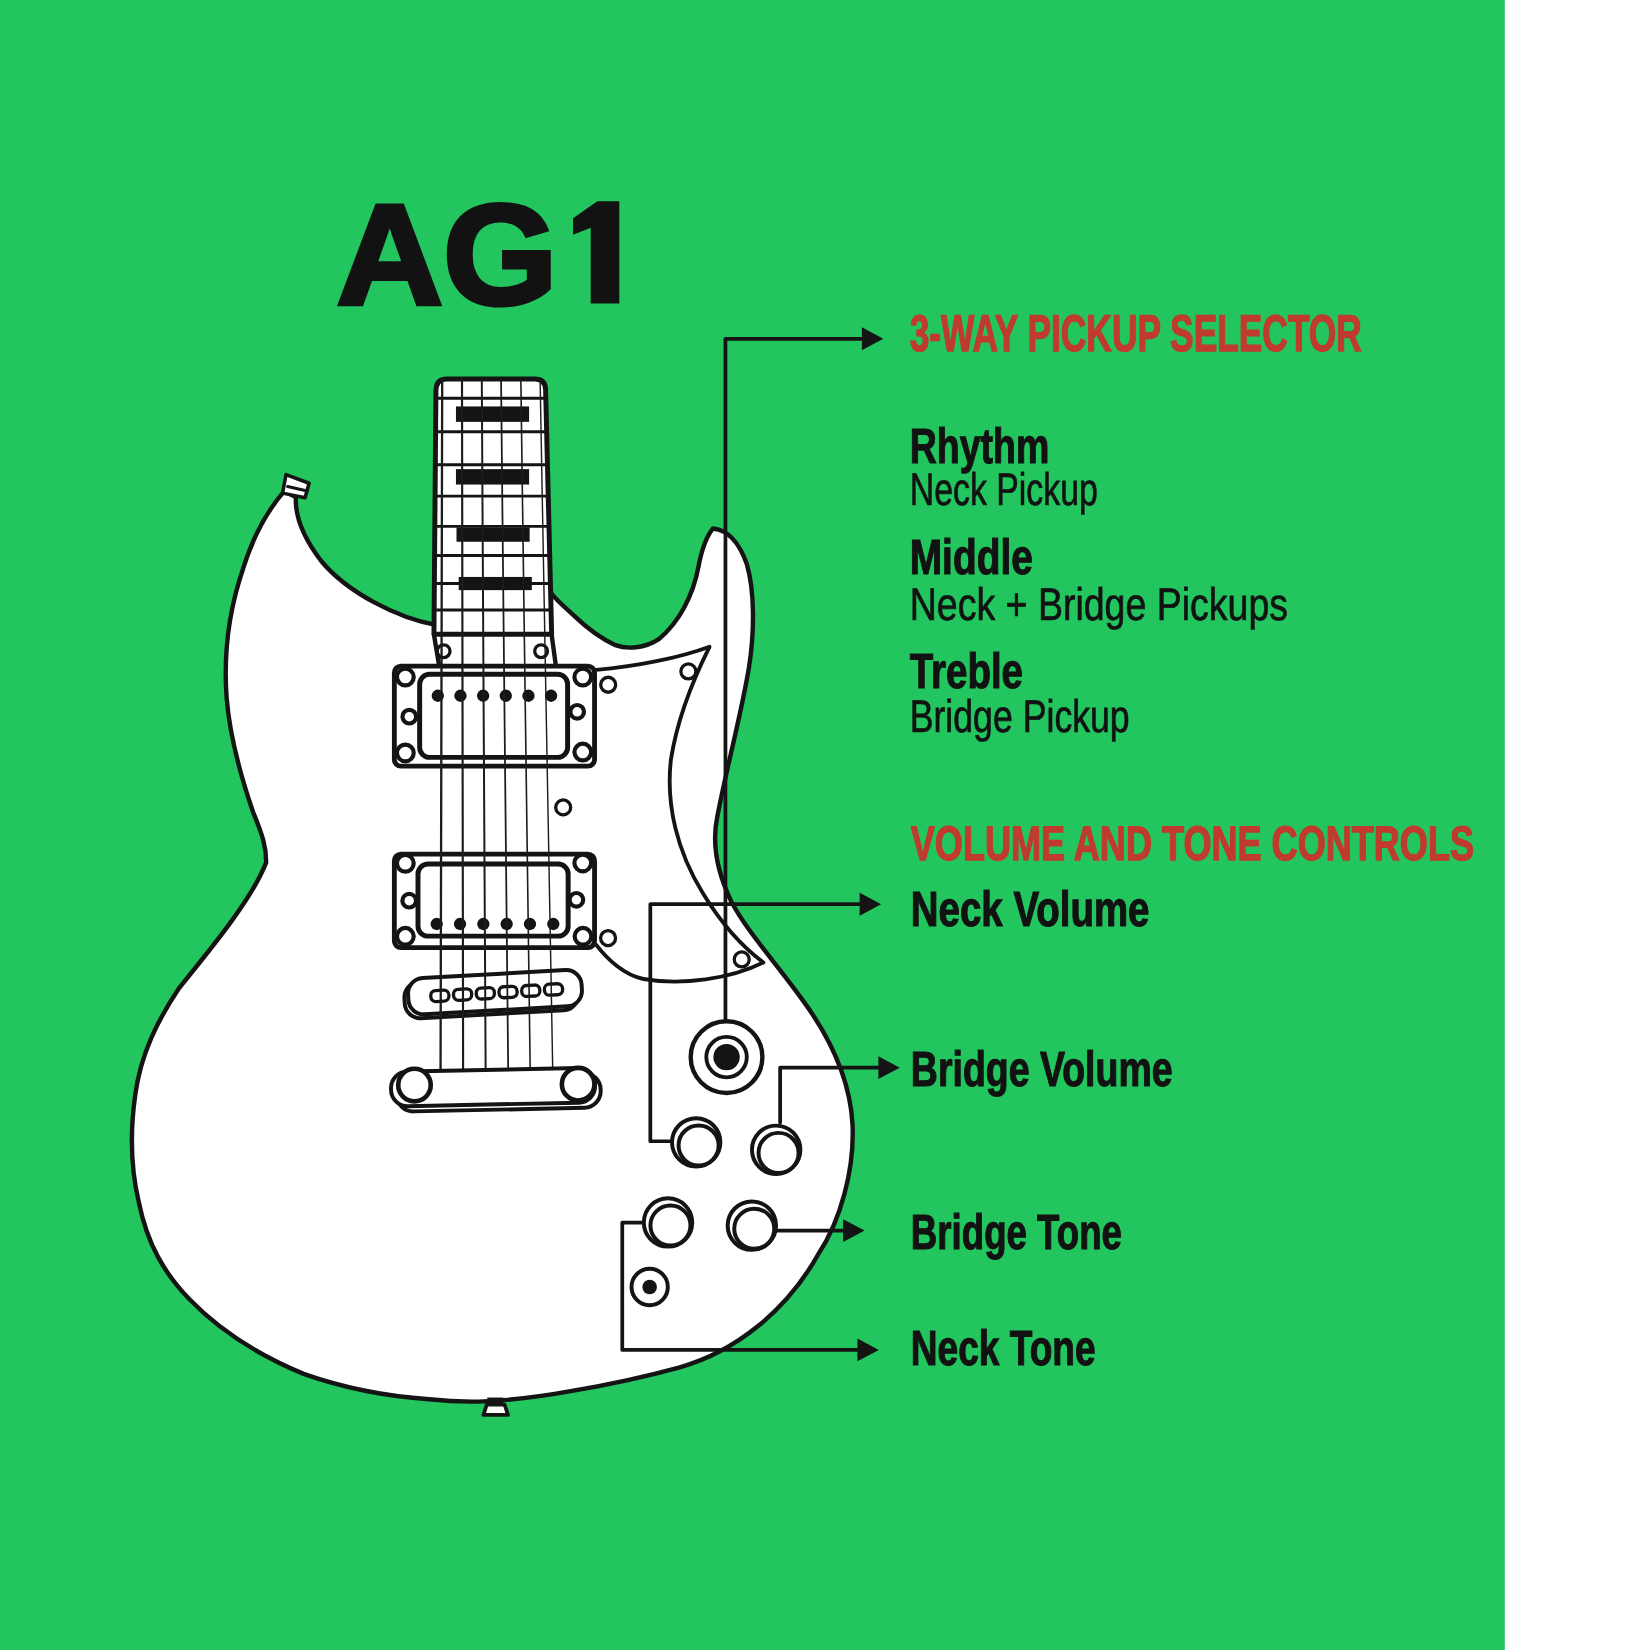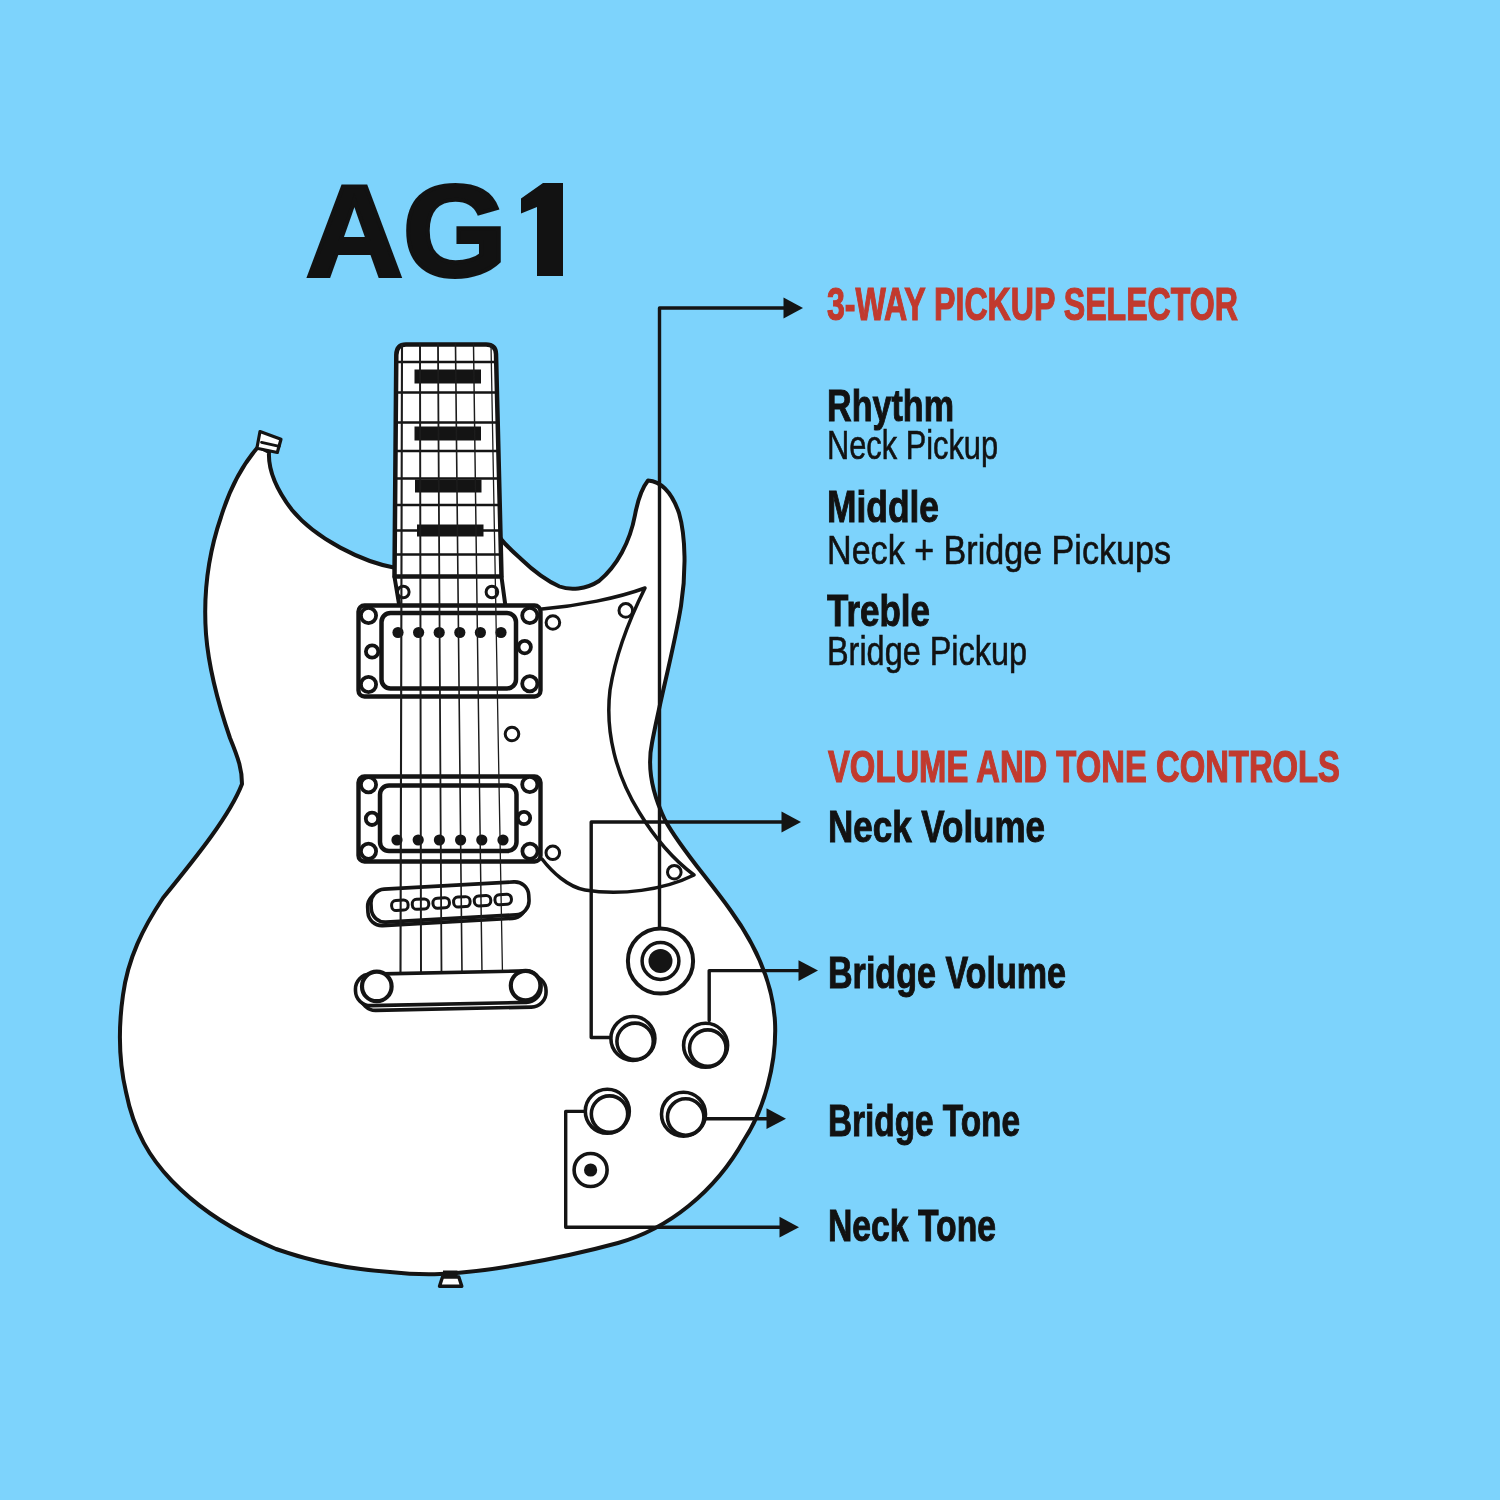--- a/index.html
+++ b/index.html
@@ -1,16 +1,16 @@
 <!DOCTYPE html>
 <html><head>
 <meta charset="utf-8">
 <style>
   html,body{margin:0;padding:0;background:#fff;}
-  #page{position:relative;width:1500px;height:1500px;background:#7dd3fc;overflow:hidden;}
+  #page{position:relative;width:1368px;height:1500px;background:#22c55e;overflow:hidden;}
   svg{position:absolute;top:0;left:0;}
   text{font-family:"Liberation Sans", sans-serif;}
 </style>
 </head>
 <body>
 <div id="page">
 <svg width="1500" height="1500" viewBox="0 0 1500 1500">
   <g stroke="#141414" fill="none" stroke-linecap="round" stroke-linejoin="round">
 
     <path id="body" fill="#ffffff" stroke-width="4" d="M 258.5,446.5

